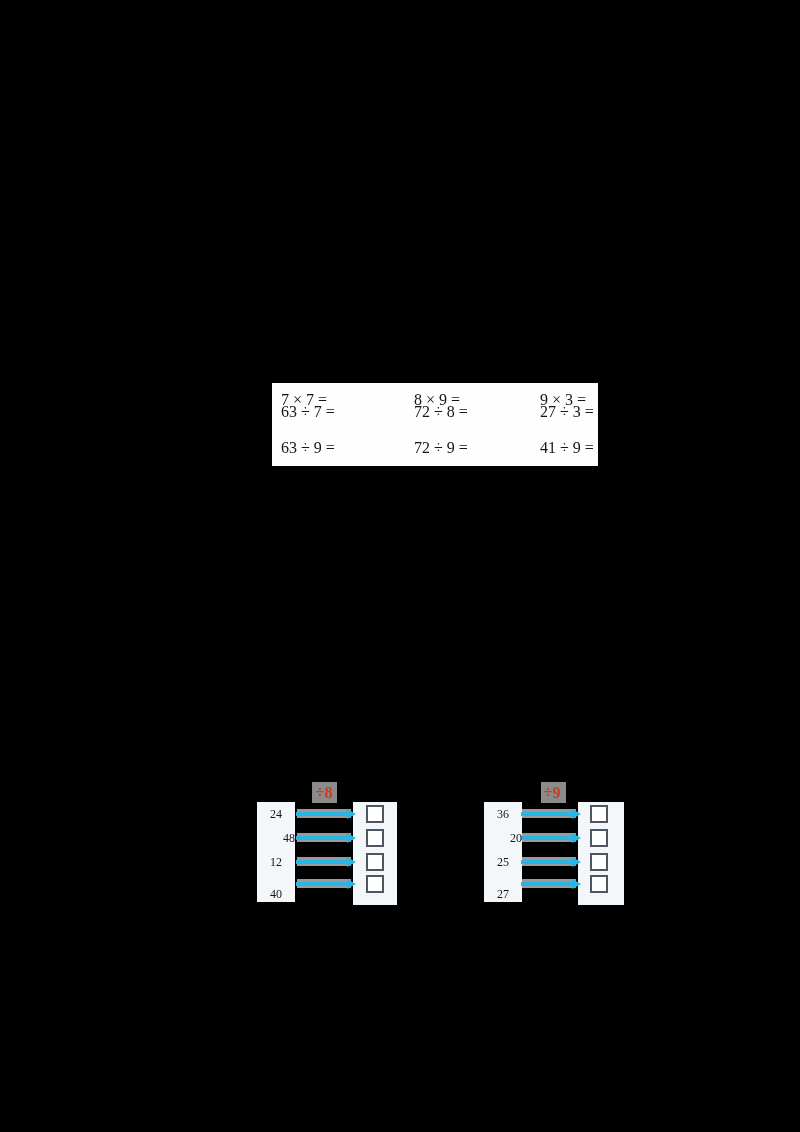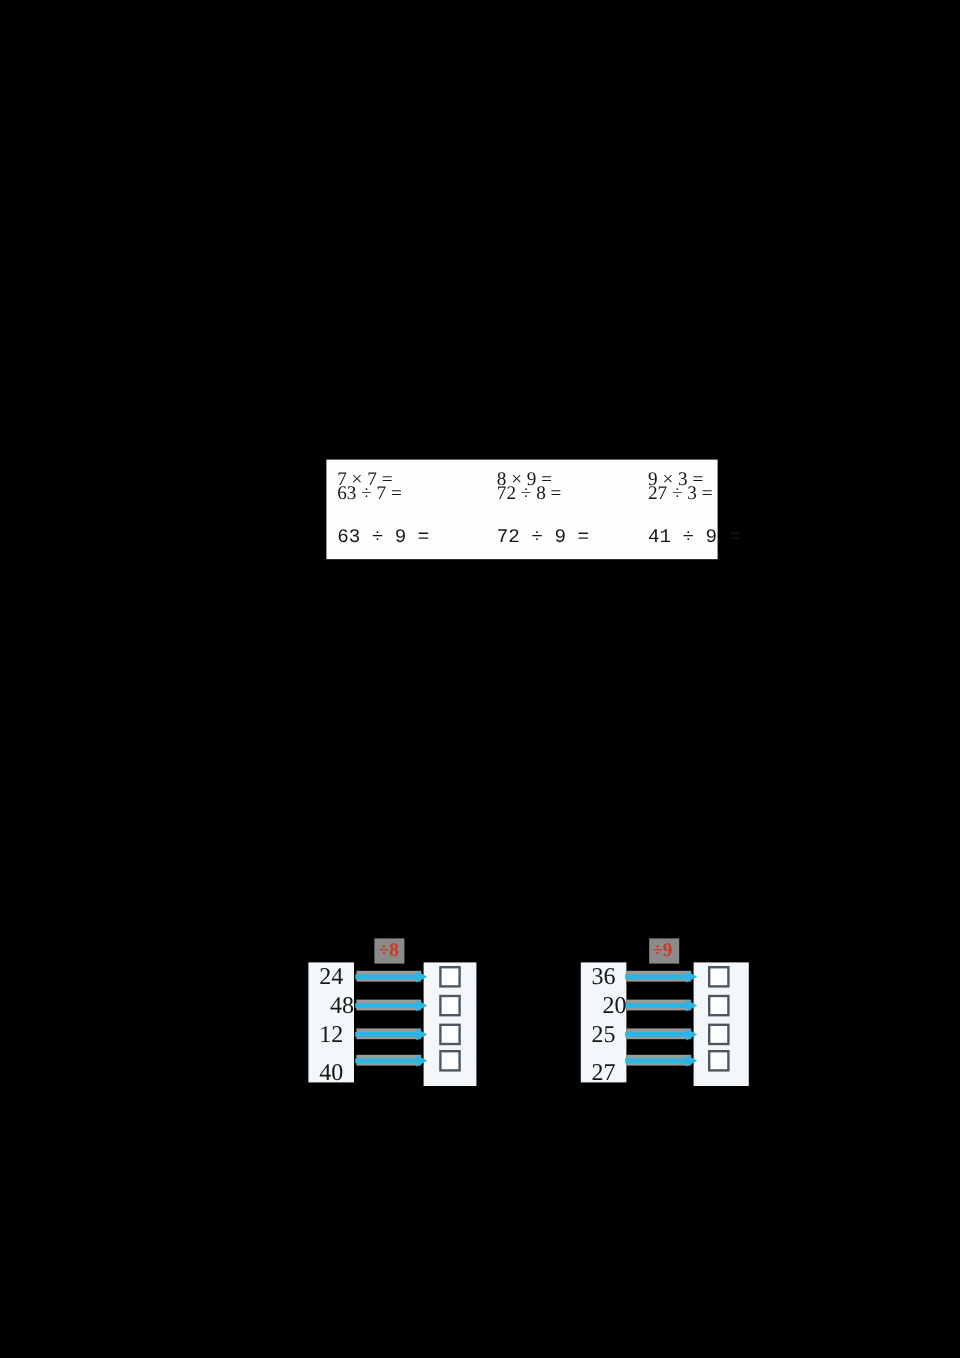--- a/index.html
+++ b/index.html
@@ -28,21 +28,21 @@
   .eq-panel{
     position:absolute;left:272px;top:383px;
     width:326px;height:83px;
     background:var(--panel-bg);
   }
   .eq-cell{
     position:absolute;height:22px;line-height:22px;
     font-size:16px;color:var(--text);white-space:pre;
   }
   .eq-c0{left:9px;}  .eq-c1{left:142px;} .eq-c2{left:268px;}
-  .eq-r0{top:6px;}   .eq-r1{top:18px;}   .eq-r2{top:54px;font-family:Liberation Mono, monospace;}
+  .eq-r0{top:6px;}   .eq-r1{top:18px;}   .eq-r2{top:54px;}
   
   .diagram{
     position:absolute;top:776px;
     width:150px;height:135px;
   }
   .diagram.left{left:250px;}
   .diagram.right{left:477px;}
   .numbers-col{
     position:absolute;left:7px;top:26px;width:38px;height:100px;
     background:var(--diagram-col-bg);
@@ -61,21 +61,21 @@
   .diagram.right .divisor-bg{left:64px;}
   .divisor-label{
     position:absolute;top:6px;width:36px;height:21px;line-height:21px;
     text-align:center;font-size:16px;font-weight:bold;
     color:var(--divisor-text);
   }
   .diagram.left  .divisor-label{left:56px;}
   .diagram.right .divisor-label{left:57px;}
   .dividend{
     position:absolute;left:7px;width:38px;height:20px;line-height:20px;
-    text-align:center;font-size:20px;color:var(--text);
+    text-align:center;font-size:12px;color:var(--text);
   }
   .band{
     position:absolute;width:54px;height:9px;
     background:var(--arrow-shadow);
   }
   .diagram.left .band{left:47px;}  .diagram.right .band{left:45px;}
   .aline{
     position:absolute;width:51px;height:4px;
     background:var(--arrow);
   }

